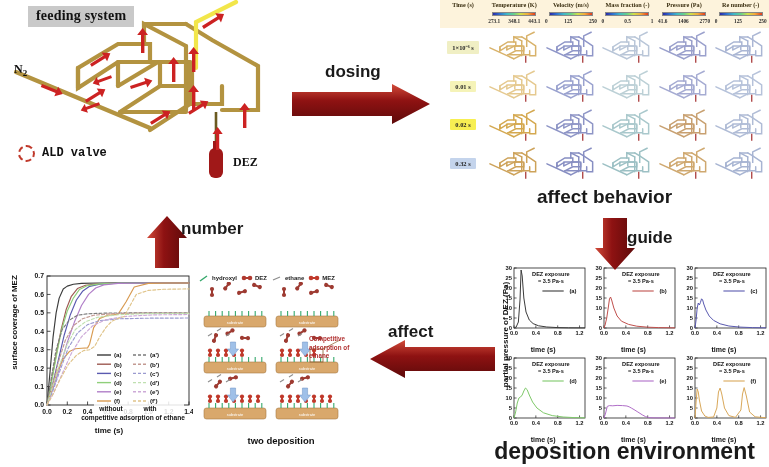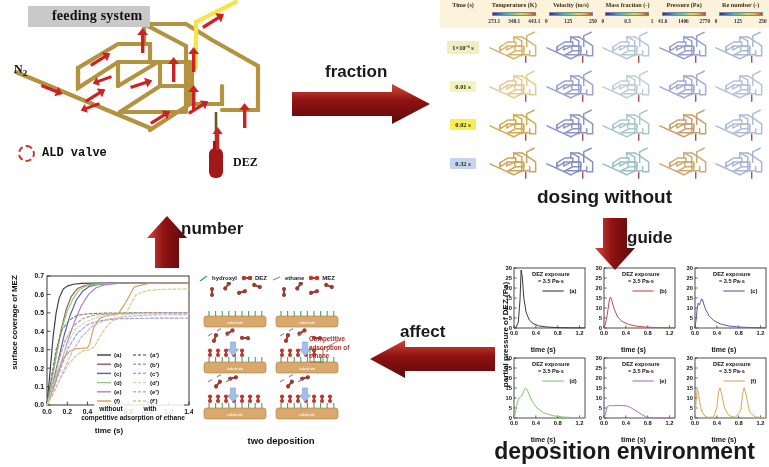--- a/index.html
+++ b/index.html
@@ -16,21 +16,21 @@
   }
   .panel { position: absolute; }
 
   
   #cfd-panel { left: 0; top: 0; width: 300px; height: 215px; }
   #feeding-label {
     position: absolute; left: 28px; top: 6px;
     background: #c9c9c9; color: #111;
     font-family: "Liberation Serif", serif;
     font-size: 14px; font-weight: 700;
-    padding: 2px 8px 3px 24px;
+    padding: 2px 8px 3px 8px;
     letter-spacing: 0.2px;
   }
   #n2-label {
     position: absolute; left: 14px; top: 62px;
     font-family: "Liberation Serif", serif;
     font-size: 12px; font-weight: 700; color: #111;
   }
   #n2-label sub { font-size: 9px; }
   #dez-label {
     position: absolute; left: 233px; top: 155px;
@@ -184,21 +184,21 @@
 
   
   .arrowlabel {
     position: absolute;
     font-family: "Liberation Sans", sans-serif;
     font-weight: 700; color: #1a1a1a;
     font-size: 17px;
   }
   #lbl-predict { left: 325px; top: 62px; }
   #lbl-form    { left: 627px; top: 228px; }
-  #lbl-affect  { left: 400px; top: 322px; }
+  #lbl-affect  { left: 388px; top: 322px; }
   #lbl-guide   { left: 181px; top: 219px; }
   .arrowsvg { position: absolute; }
 </style>
 </head>
 <body>
 
 <div class="panel" id="cfd-panel">
 
   <svg width="300" height="200" viewBox="0 0 300 200" style="position:absolute;left:0;top:0;">
     <g stroke="#b39340" stroke-width="4.2" fill="none" stroke-linecap="round">
@@ -821,21 +821,21 @@
               <path d="M 21 22 L 21 18"></path>
               <path d="M 29 22 L 29 18"></path>
               <path d="M 38 27 L 38 18"></path>
             </g>
             <path d="M 41 19 L 41 8 L 49 4" stroke="#a7b4d2" stroke-width="1.5" fill="none"></path>
             <path d="M 40 28 L 40 35" stroke="#b04a4a" stroke-width="1.4" fill="none"></path>
           </svg>
         </div>
       </div>
     </div>
-  <div class="cap" id="dosing-caption">dosing without</div>
+  <div class="cap" id="dosing-caption">affect behavior</div>
 </div>
 
 <div class="panel" id="kinetics-panel">
   <div id="kin-ylabel">surface coverage of MEZ</div>
   <div id="kin-chart-box"><svg width="168" height="152" viewBox="0 0 168 152">
         <rect x="22" y="5" width="142" height="129" fill="#fff" stroke="#222" stroke-width="0.9"></rect>
         <line x1="22" y1="134" x2="22" y2="130.5" stroke="#222" stroke-width="0.8"></line>
         <text x="22" y="143" text-anchor="middle" font-family="&quot;Liberation Sans&quot;, sans-serif" font-size="6.8" font-weight="bold" fill="#111">0.0</text>
         <line x1="42.28571428571429" y1="134" x2="42.28571428571429" y2="130.5" stroke="#222" stroke-width="0.8"></line>
         <text x="42.28571428571429" y="143" text-anchor="middle" font-family="&quot;Liberation Sans&quot;, sans-serif" font-size="6.8" font-weight="bold" fill="#111">0.2</text>
@@ -1393,21 +1393,21 @@
 <svg class="arrowsvg" style="left:292px;top:84px;" width="140" height="40">
   <defs>
     <linearGradient id="gRed" x1="0" y1="0" x2="0" y2="1">
       <stop offset="0%" stop-color="#d24b3a"></stop>
         <stop offset="42%" stop-color="#8e1212"></stop>
       <stop offset="100%" stop-color="#5e0a0a"></stop>
     </linearGradient>
   </defs>
   <path d="M0 8 L100 8 L100 0 L138 20 L100 40 L100 32 L0 32 Z" fill="url(#gRed)"></path>
 </svg>
-<div class="arrowlabel" id="lbl-predict">fraction</div>
+<div class="arrowlabel" id="lbl-predict">dosing</div>
 
 <svg class="arrowsvg" style="left:595px;top:218px;" width="40" height="52">
   <defs>
     <linearGradient id="gRedV" x1="0" y1="0" x2="1" y2="0">
       <stop offset="0%" stop-color="#d24b3a"></stop>
         <stop offset="42%" stop-color="#8e1212"></stop>
       <stop offset="100%" stop-color="#5e0a0a"></stop>
     </linearGradient>
   </defs>
   <path d="M8 0 L32 0 L32 30 L40 30 L20 52 L0 30 L8 30 Z" fill="url(#gRedV)"></path>

